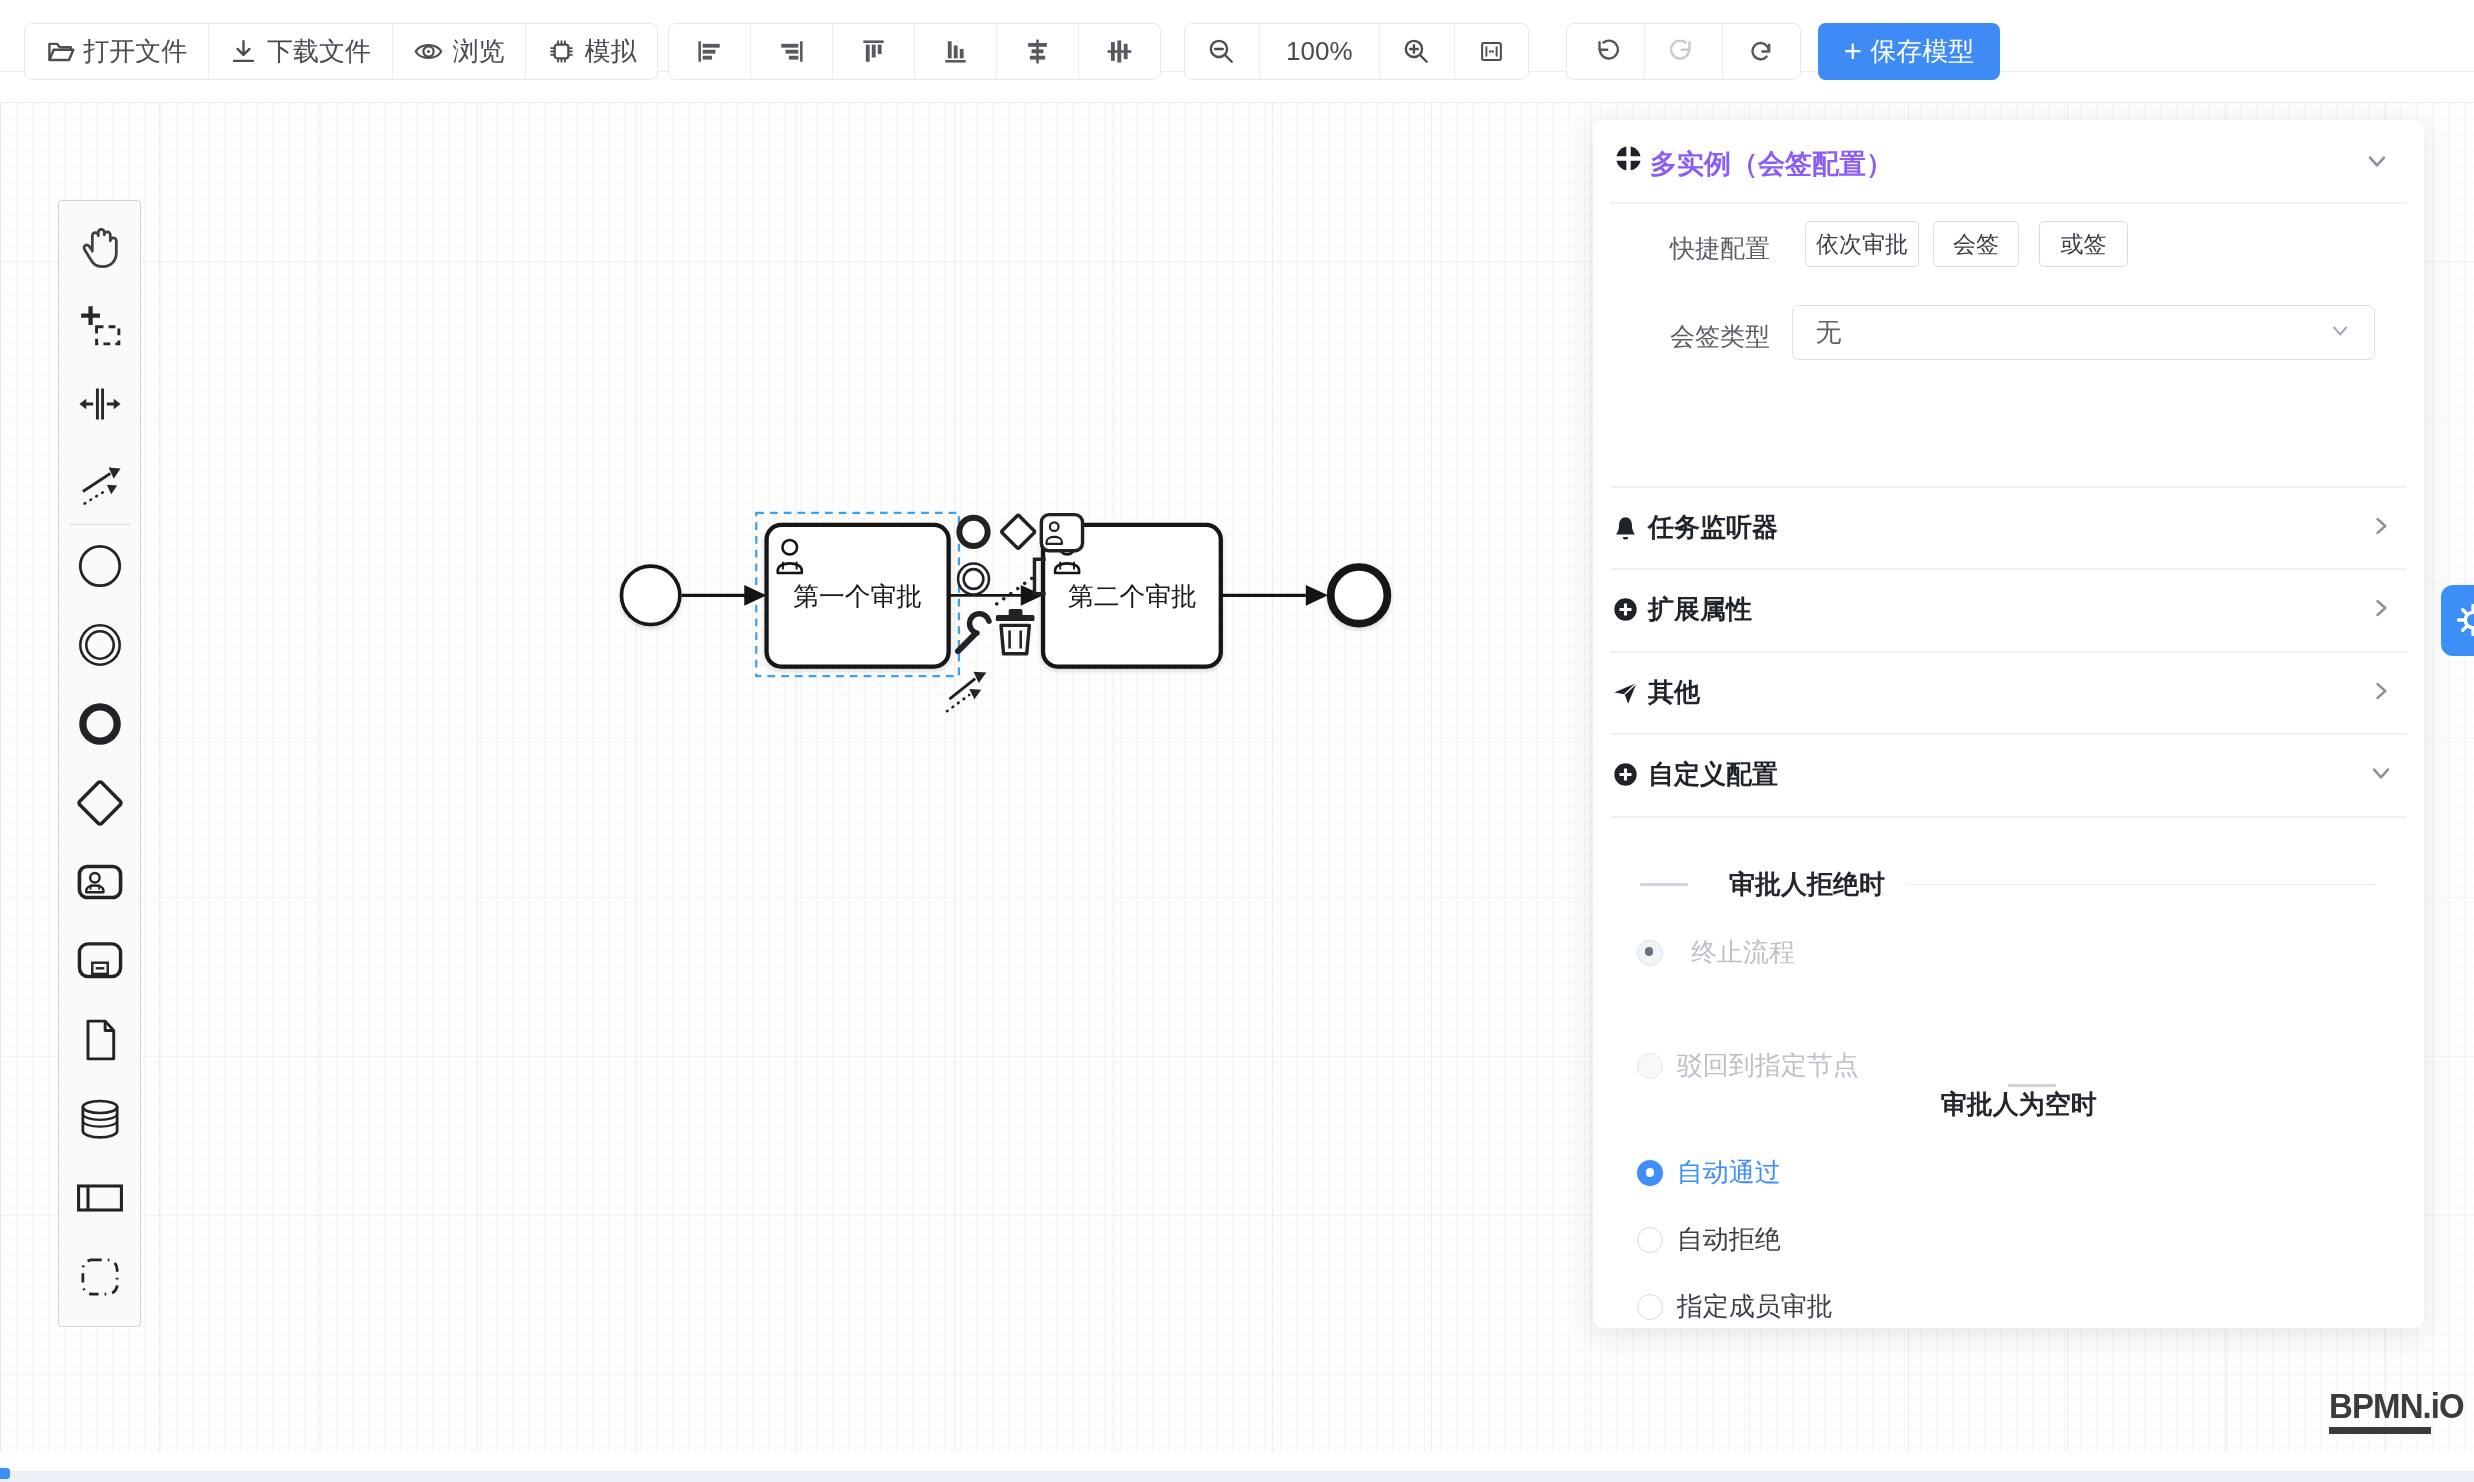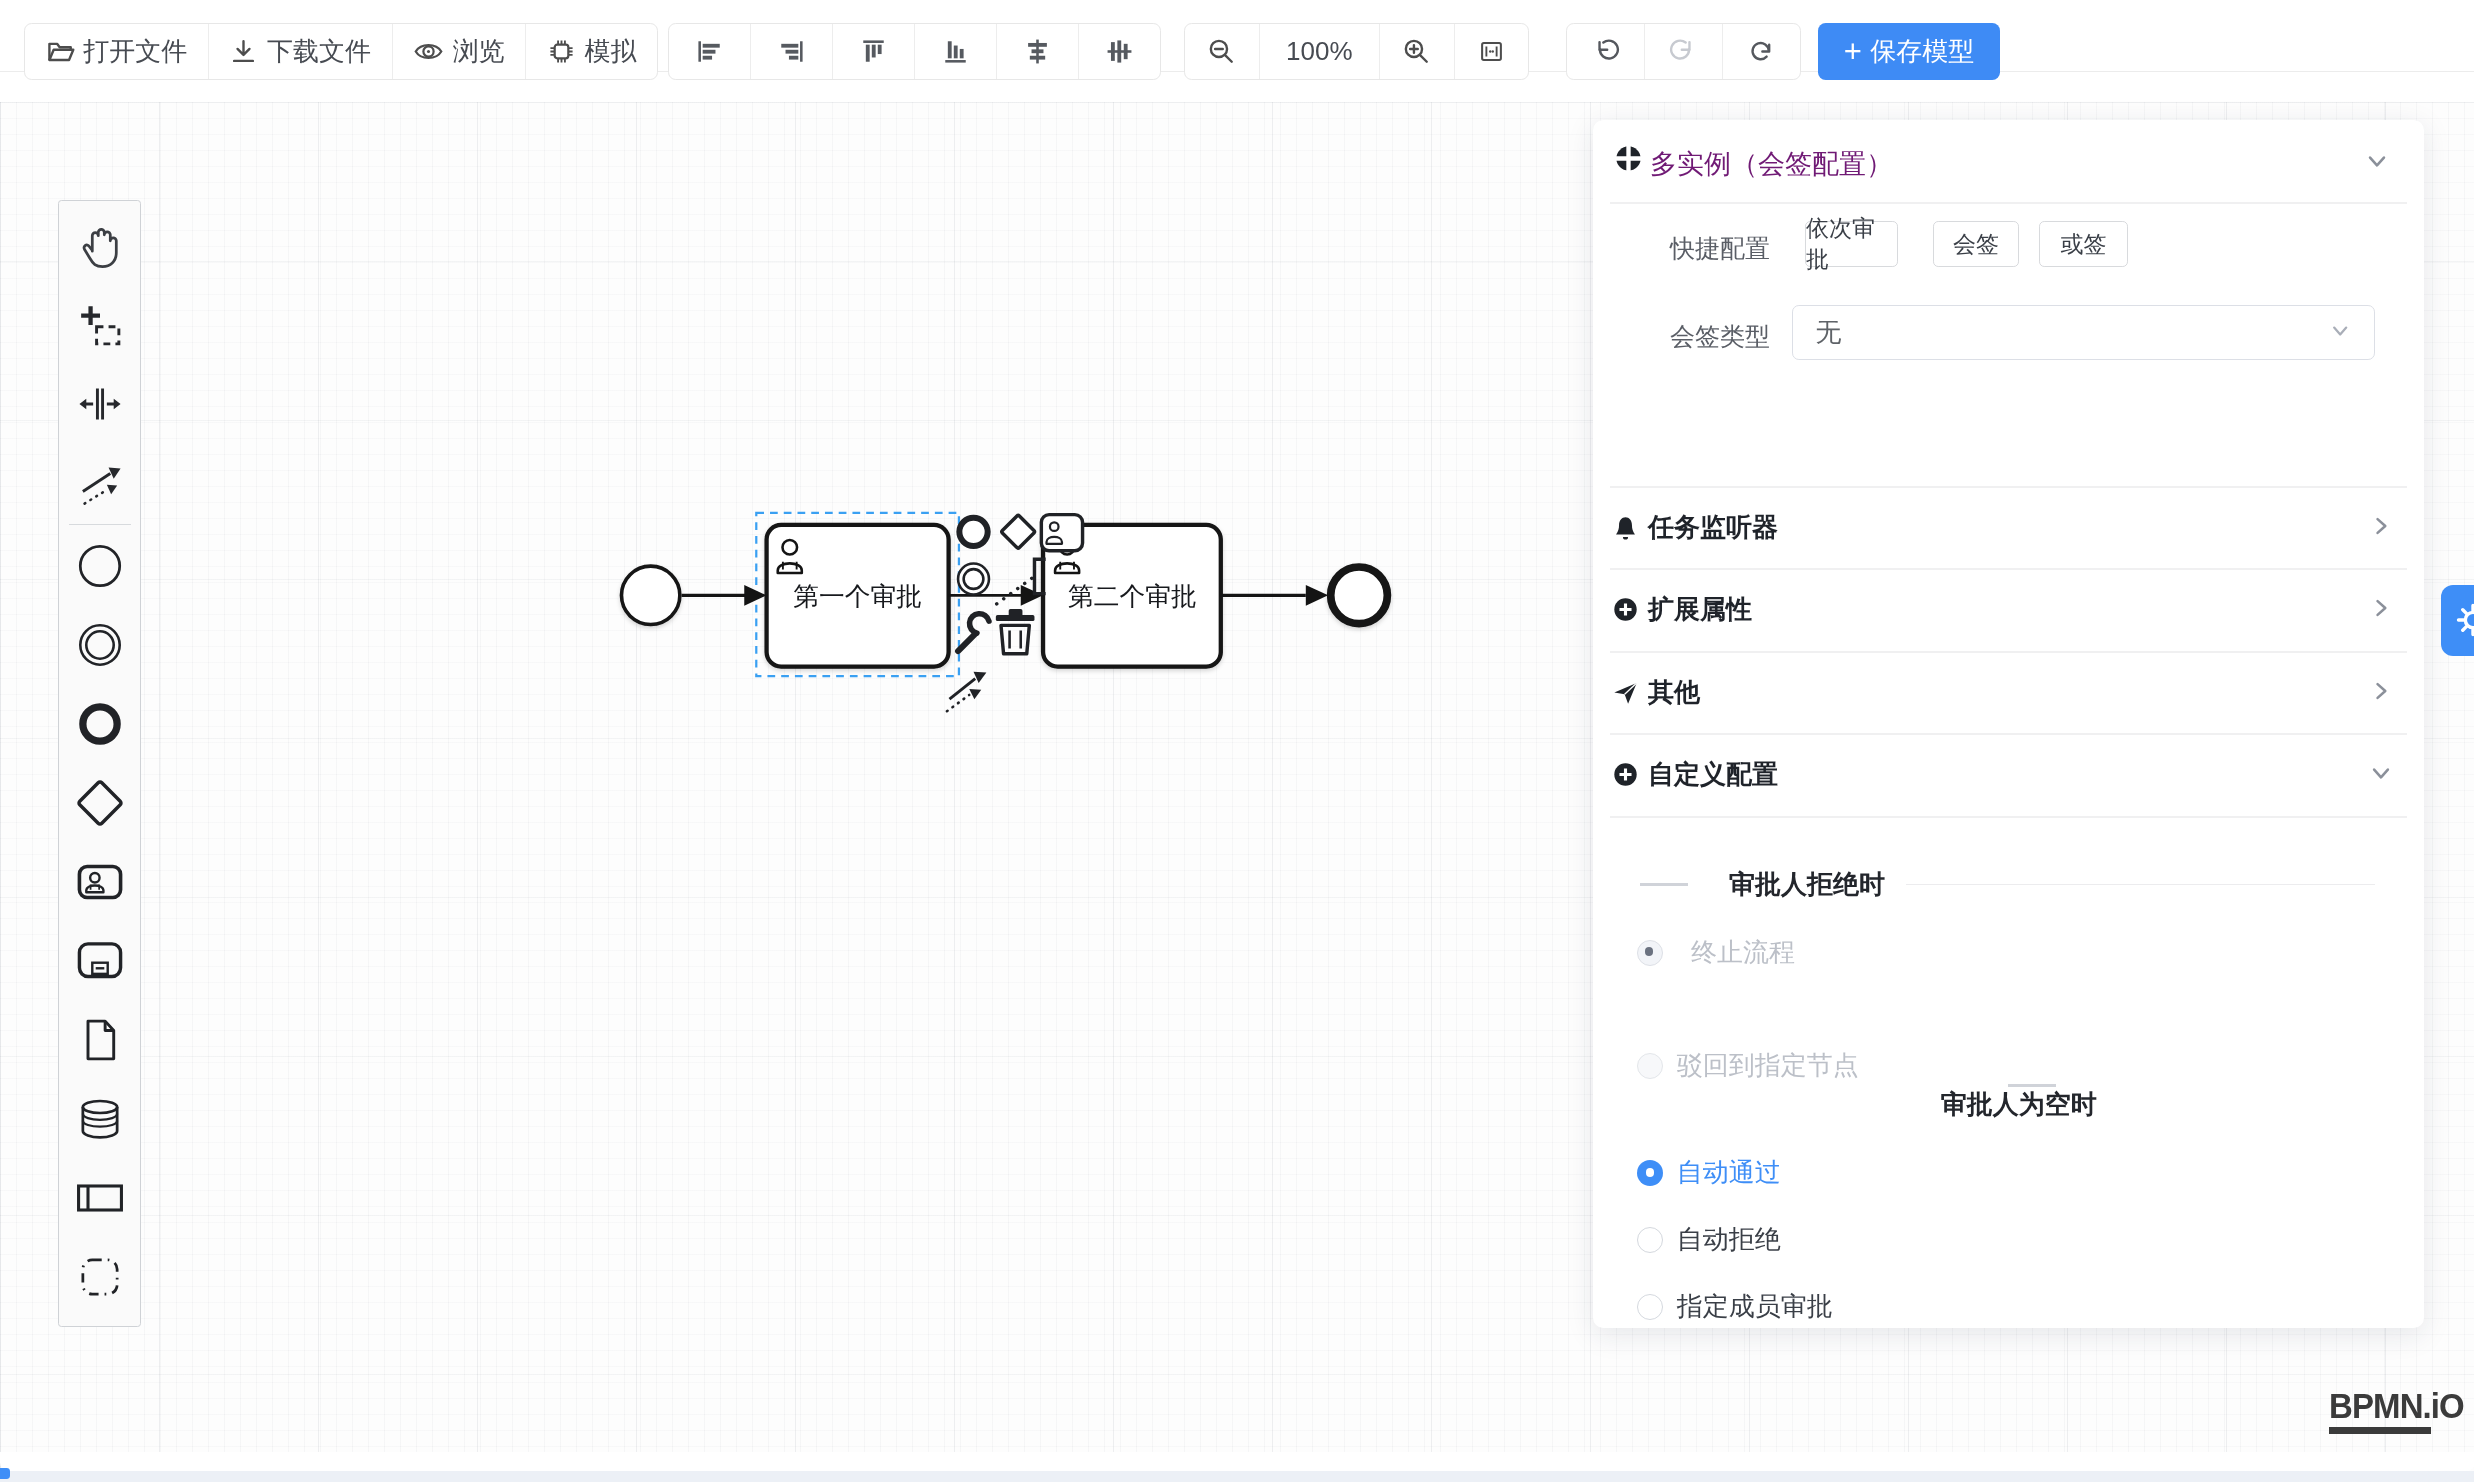--- a/index.html
+++ b/index.html
@@ -42,21 +42,21 @@
              background:#fafafa; border:0.9px solid #cfd2d6; border-radius:3.4px;
              display:flex; flex-direction:column; align-items:center; padding-top:5.2px; }
   .pitem { width:83px; height:79px; display:flex; align-items:center; justify-content:center; cursor:pointer; }
   .pdivider { width:62px; height:0; border-top:1.7px solid #d7dadd; margin:1.7px 0; }
 
   
   .panel { position:absolute; left:1593px; top:120px; width:831px; height:1208px;
            background:#fff; border-radius:10.3px; box-shadow:0 6.9px 29px rgba(30,40,70,0.10);
            overflow:hidden; }
   .p-abs { position:absolute; }
-  .panel-title { font-size:27px; font-weight:normal; color:#701a75; }
+  .panel-title { font-size:27px; font-weight:bold; color:#8b5cf6; }
   .hdivider { position:absolute; left:17px; right:17px; height:1.7px; background:#f0f0f1; }
   .field-label { font-size:25px; color:#5a5e66; }
   .chip-btn { position:absolute; height:46px; background:#fff; border:0.9px solid #d8dadd;
               border-radius:5.2px; display:flex; align-items:center; justify-content:center;
               font-size:23px; color:#3a3f47; cursor:pointer; }
   .select { position:absolute; left:199px; top:185px; width:583px; height:55px;
             border:0.9px solid #dcdfe6; border-radius:6.9px; background:#fff;
             display:flex; align-items:center; padding:0 22.4px; font-size:26px; color:#5f6368; cursor:pointer; }
   .select .sel-chev { margin-left:auto; }
   .sec-row { position:absolute; left:0; width:831px; height:83px; display:flex;
@@ -420,21 +420,21 @@
   </div>
   <div class="p-abs panel-title" style="left:57px; top:26px;">多实例（会签配置）</div>
   <div class="p-abs" style="left:771px; top:27.5px;">
     <svg width="26" height="26" viewBox="0 0 30 30">
         <path d="M7 11 L15 20 L23 11" fill="none" stroke="#8b909a" stroke-width="3" stroke-linecap="round" stroke-linejoin="round"></path>
       </svg>
   </div>
   <div class="hdivider" style="top:82px;"></div>
 
   <div class="p-abs field-label" style="left:77px; top:112px;">快捷配置</div>
-  <div class="chip-btn" style="left:212px; top:101px; width:93px;">依次审批</div>
+  <div class="chip-btn" style="left:212px; top:101px; width:114px;">依次审批</div>
   <div class="chip-btn" style="left:340px; top:101px; width:86px;">会签</div>
   <div class="chip-btn" style="left:446px; top:101px; width:89px;">或签</div>
 
   <div class="p-abs field-label" style="left:77px; top:200px;">会签类型</div>
   <div class="select">
     <span>无</span>
     <span class="sel-chev">
       <svg width="22.4" height="22.4" viewBox="0 0 26 26">
           <path d="M6 10 L13 18 L20 10" fill="none" stroke="#a9aeb8" stroke-width="2.6" stroke-linecap="round" stroke-linejoin="round"></path>
         </svg>

